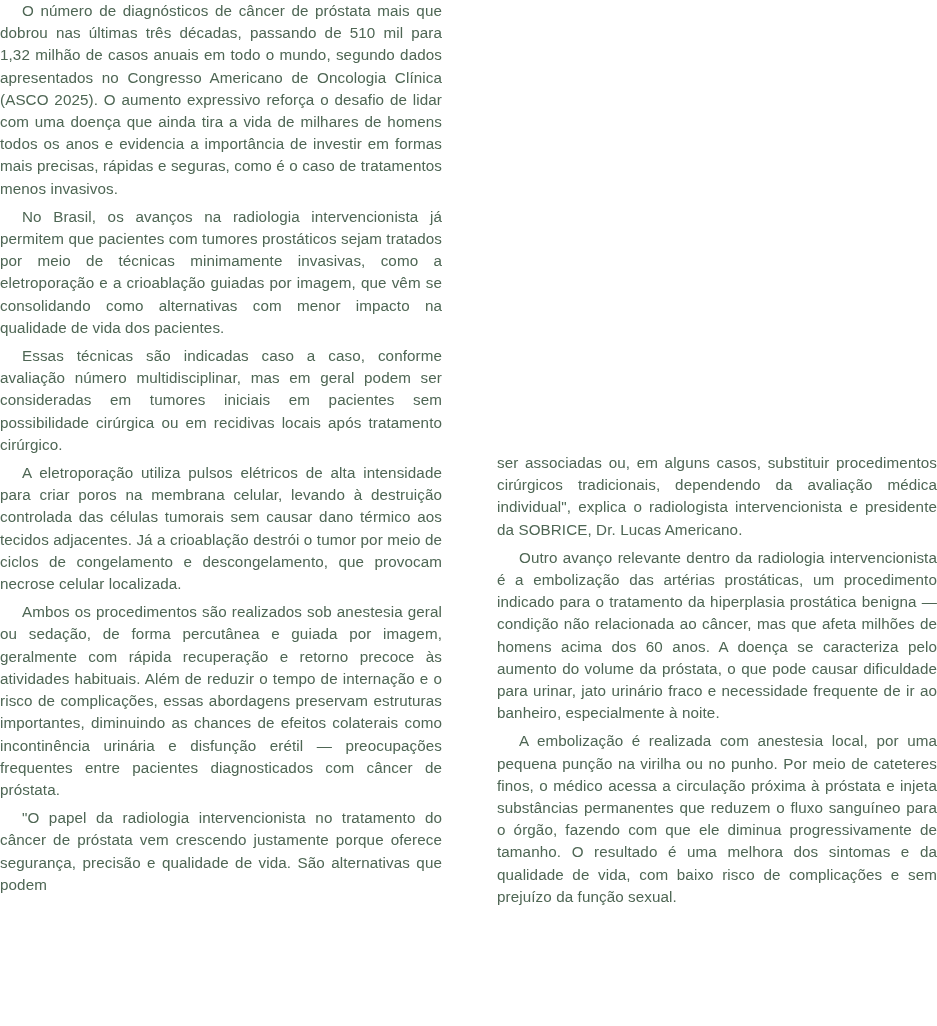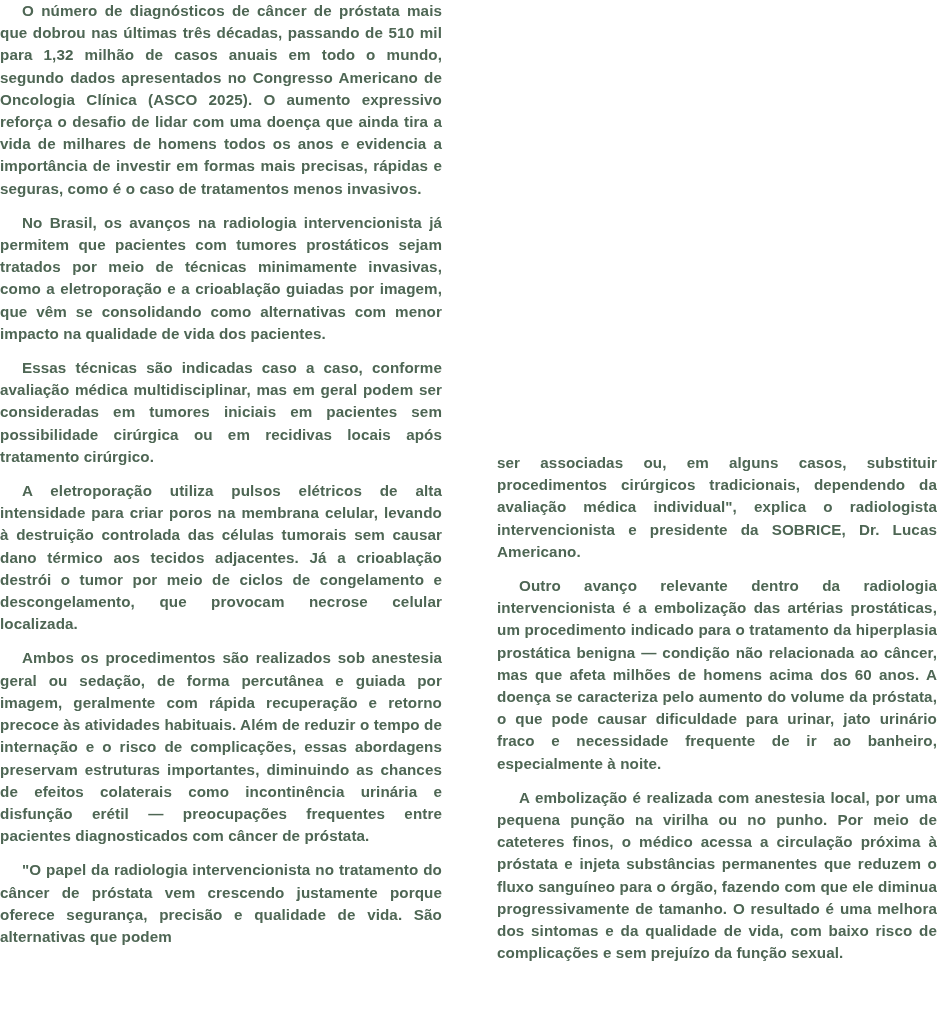--- a/index.html
+++ b/index.html
@@ -12,21 +12,20 @@
     height: 1026px;
     font-family: "Liberation Sans", sans-serif;
     color: #4e6654;
     overflow: hidden;
   }
   .page {
     position: relative;
     width: 922px;
     height: 1026px;
     box-sizing: border-box;
-    font-weight: bold;
   }
   .col {
     position: absolute;
     box-sizing: border-box;
   }
   .col-left {
     left: 0px;
     top: 0px;
     width: 442px;
     padding: 0 0 0 0;
@@ -41,35 +40,35 @@
     padding: 0;
     font-size: 15.2px;
     line-height: 22.2px;
     text-align: justify;
     text-justify: inter-word;
     color: #4e6654;
     text-indent: 22px;
     letter-spacing: 0.1px;
   }
   p.para + p.para {
-    margin-top: 12px;
+    margin-top: 6px;
   }
   p.para.noindent {
     text-indent: 0;
   }
 </style>
 </head>
 <body>
 
 <div class="page">
 
   <div class="col col-left">
     <p class="para">O número de diagnósticos de câncer de próstata mais que dobrou nas últimas três décadas, passando de 510 mil para 1,32 milhão de casos anuais em todo o mundo, segundo dados apresentados no Congresso Americano de Oncologia Clínica (ASCO 2025). O aumento expressivo reforça o desafio de lidar com uma doença que ainda tira a vida de milhares de homens todos os anos e evidencia a importância de investir em formas mais precisas, rápidas e seguras, como é o caso de tratamentos menos invasivos.</p>
     <p class="para">No Brasil, os avanços na radiologia intervencionista já permitem que pacientes com tumores prostáticos sejam tratados por meio de técnicas minimamente invasivas, como a eletroporação e a crioablação guiadas por imagem, que vêm se consolidando como alternativas com menor impacto na qualidade de vida dos pacientes.</p>
-    <p class="para">Essas técnicas são indicadas caso a caso, conforme avaliação médica multidisciplinar, mas em geral podem ser consideradas em tumores iniciais em pacientes sem possibilidade cirúrgica ou em recidivas locais após tratamento cirúrgico.</p>
+    <p class="para">Essas técnicas são indicadas caso a caso, conforme avaliação número multidisciplinar, mas em geral podem ser consideradas em tumores iniciais em pacientes sem possibilidade cirúrgica ou em recidivas locais após tratamento cirúrgico.</p>
     <p class="para">A eletroporação utiliza pulsos elétricos de alta intensidade para criar poros na membrana celular, levando à destruição controlada das células tumorais sem causar dano térmico aos tecidos adjacentes. Já a crioablação destrói o tumor por meio de ciclos de congelamento e descongelamento, que provocam necrose celular localizada.</p>
     <p class="para">Ambos os procedimentos são realizados sob anestesia geral ou sedação, de forma percutânea e guiada por imagem, geralmente com rápida recuperação e retorno precoce às atividades habituais. Além de reduzir o tempo de internação e o risco de complicações, essas abordagens preservam estruturas importantes, diminuindo as chances de efeitos colaterais como incontinência urinária e disfunção erétil — preocupações frequentes entre pacientes diagnosticados com câncer de próstata.</p>
     <p class="para">"O papel da radiologia intervencionista no tratamento do câncer de próstata vem crescendo justamente porque oferece segurança, precisão e qualidade de vida. São alternativas que podem</p>
   </div>
 
   <div class="col col-right">
     <p class="para noindent">ser associadas ou, em alguns casos, substituir procedimentos cirúrgicos tradicionais, dependendo da avaliação médica individual", explica o radiologista intervencionista e presidente da SOBRICE, Dr. Lucas Americano.</p>
     <p class="para">Outro avanço relevante dentro da radiologia intervencionista é a embolização das artérias prostáticas, um procedimento indicado para o tratamento da hiperplasia prostática benigna — condição não relacionada ao câncer, mas que afeta milhões de homens acima dos 60 anos. A doença se caracteriza pelo aumento do volume da próstata, o que pode causar dificuldade para urinar, jato urinário fraco e necessidade frequente de ir ao banheiro, especialmente à noite.</p>
     <p class="para">A embolização é realizada com anestesia local, por uma pequena punção na virilha ou no punho. Por meio de cateteres finos, o médico acessa a circulação próxima à próstata e injeta substâncias permanentes que reduzem o fluxo sanguíneo para o órgão, fazendo com que ele diminua progressivamente de tamanho. O resultado é uma melhora dos sintomas e da qualidade de vida, com baixo risco de complicações e sem prejuízo da função sexual.</p>
   </div>

